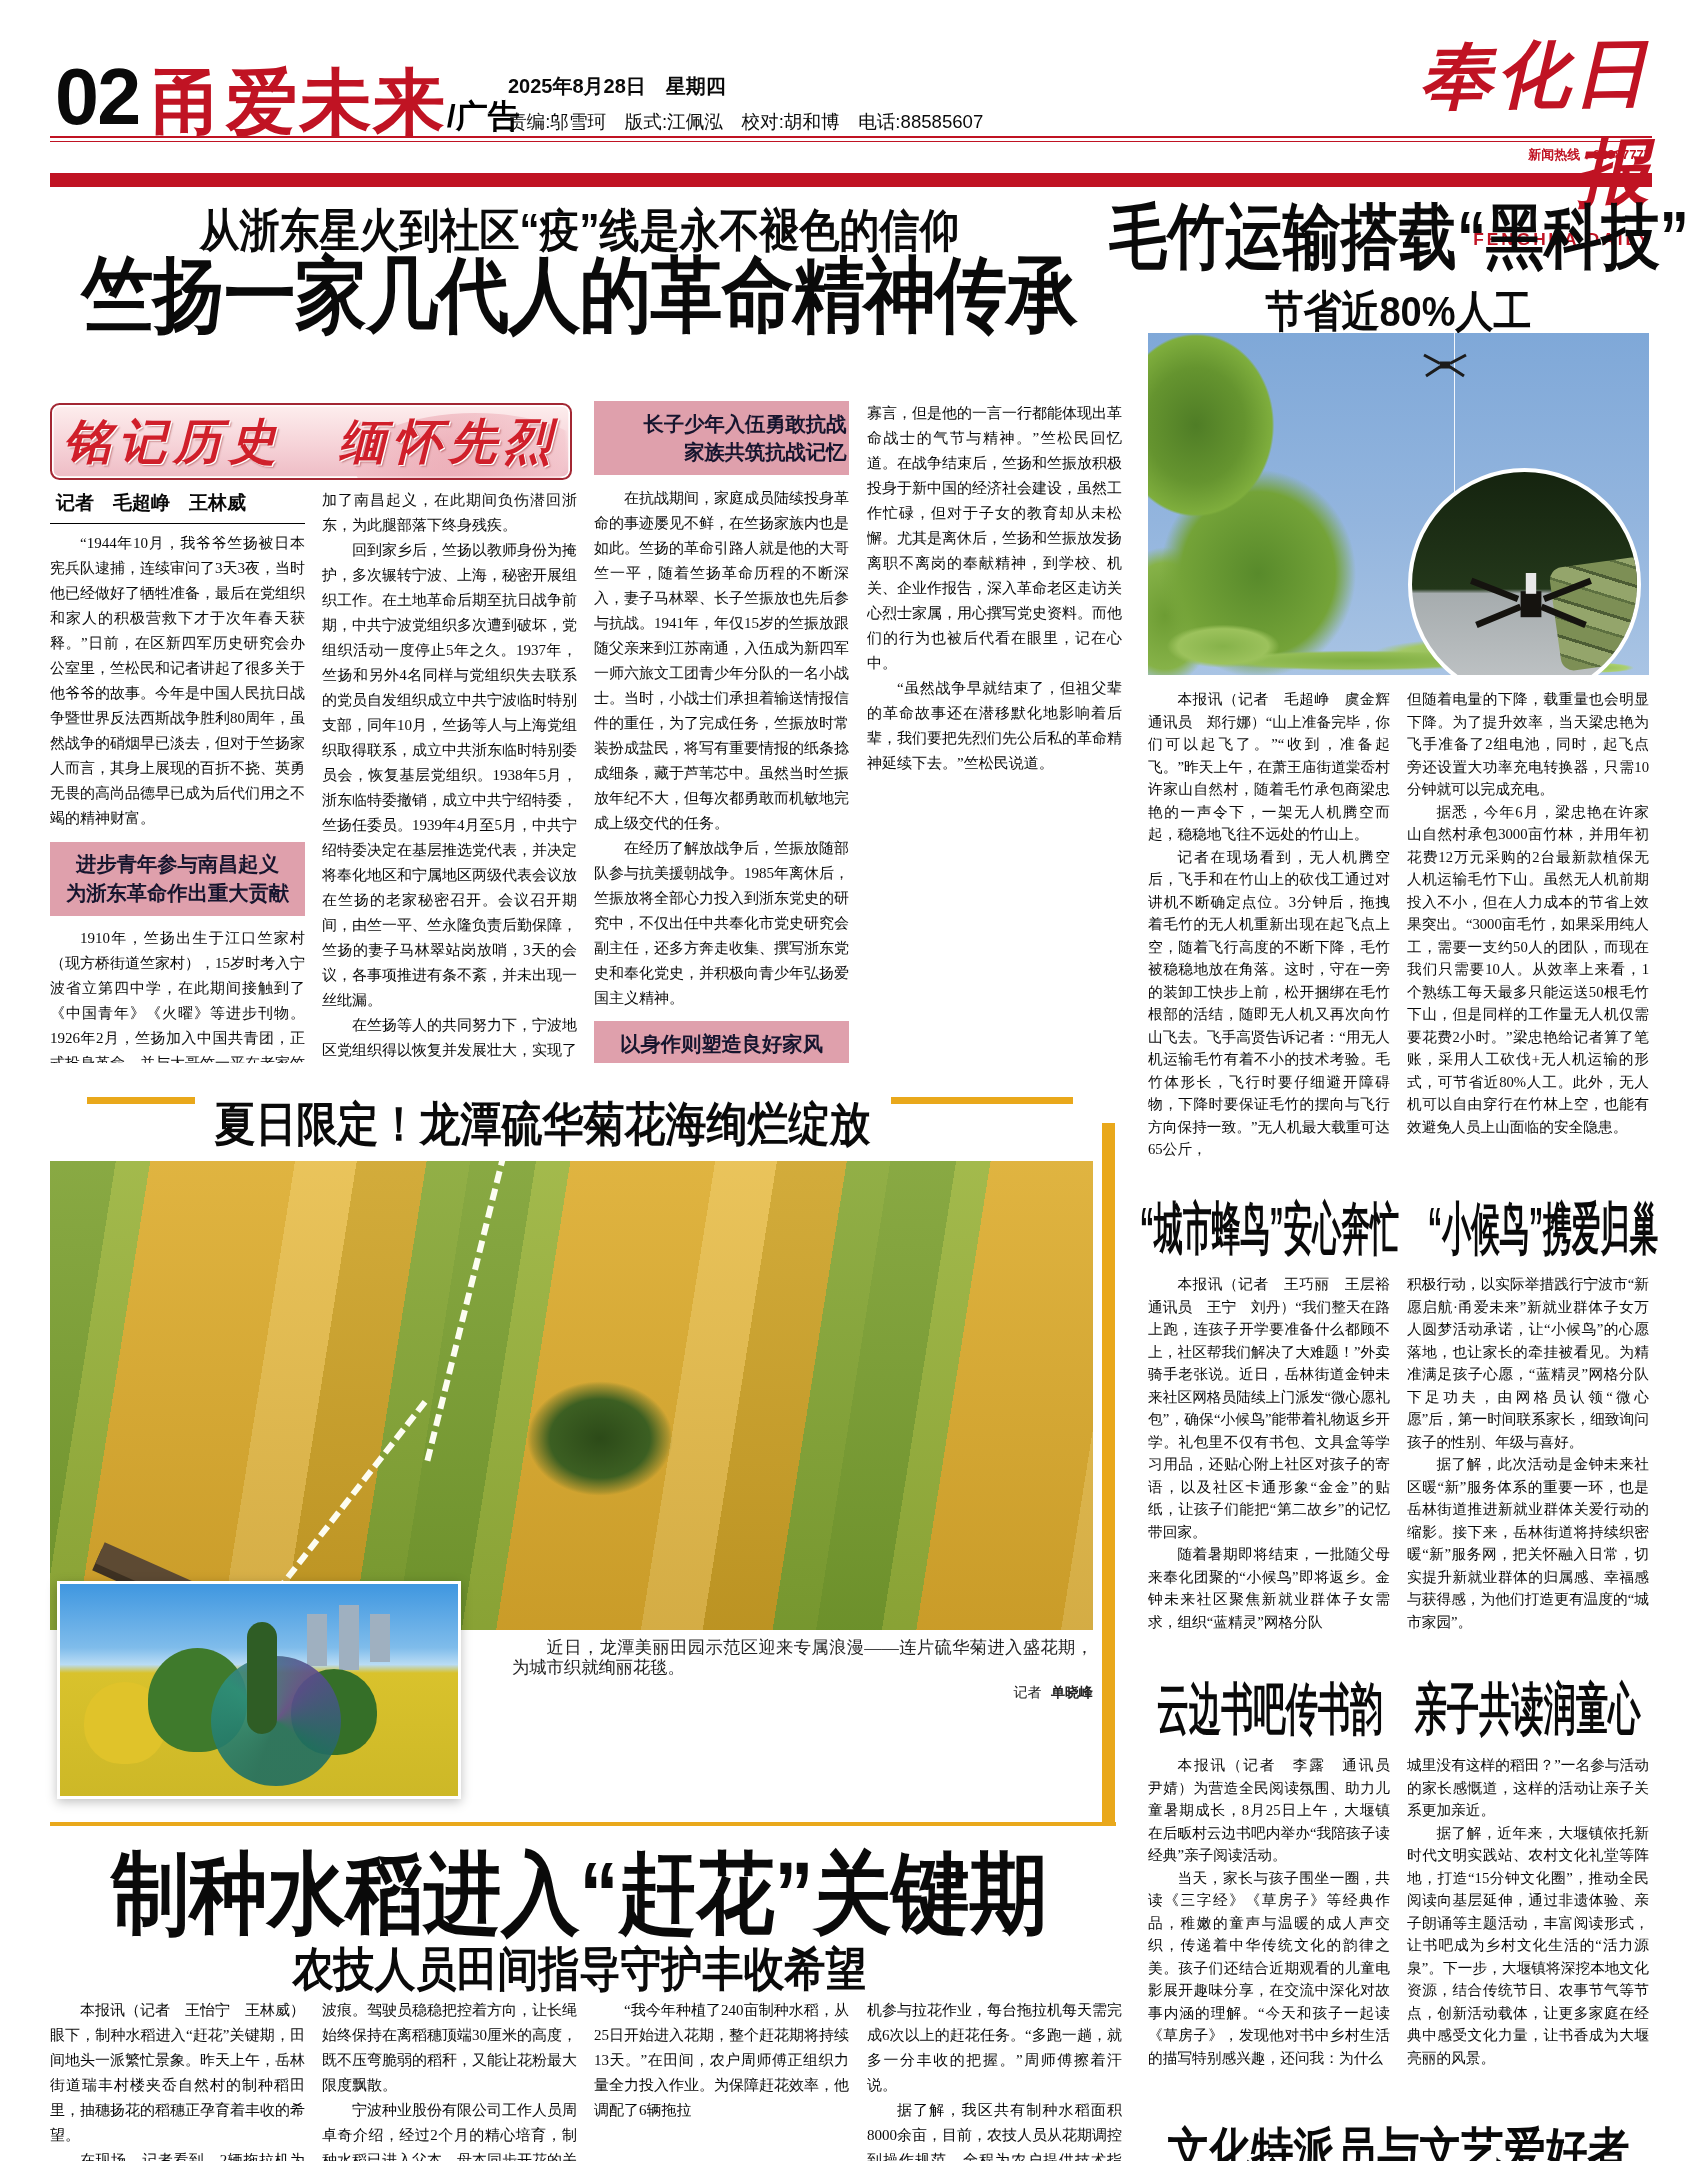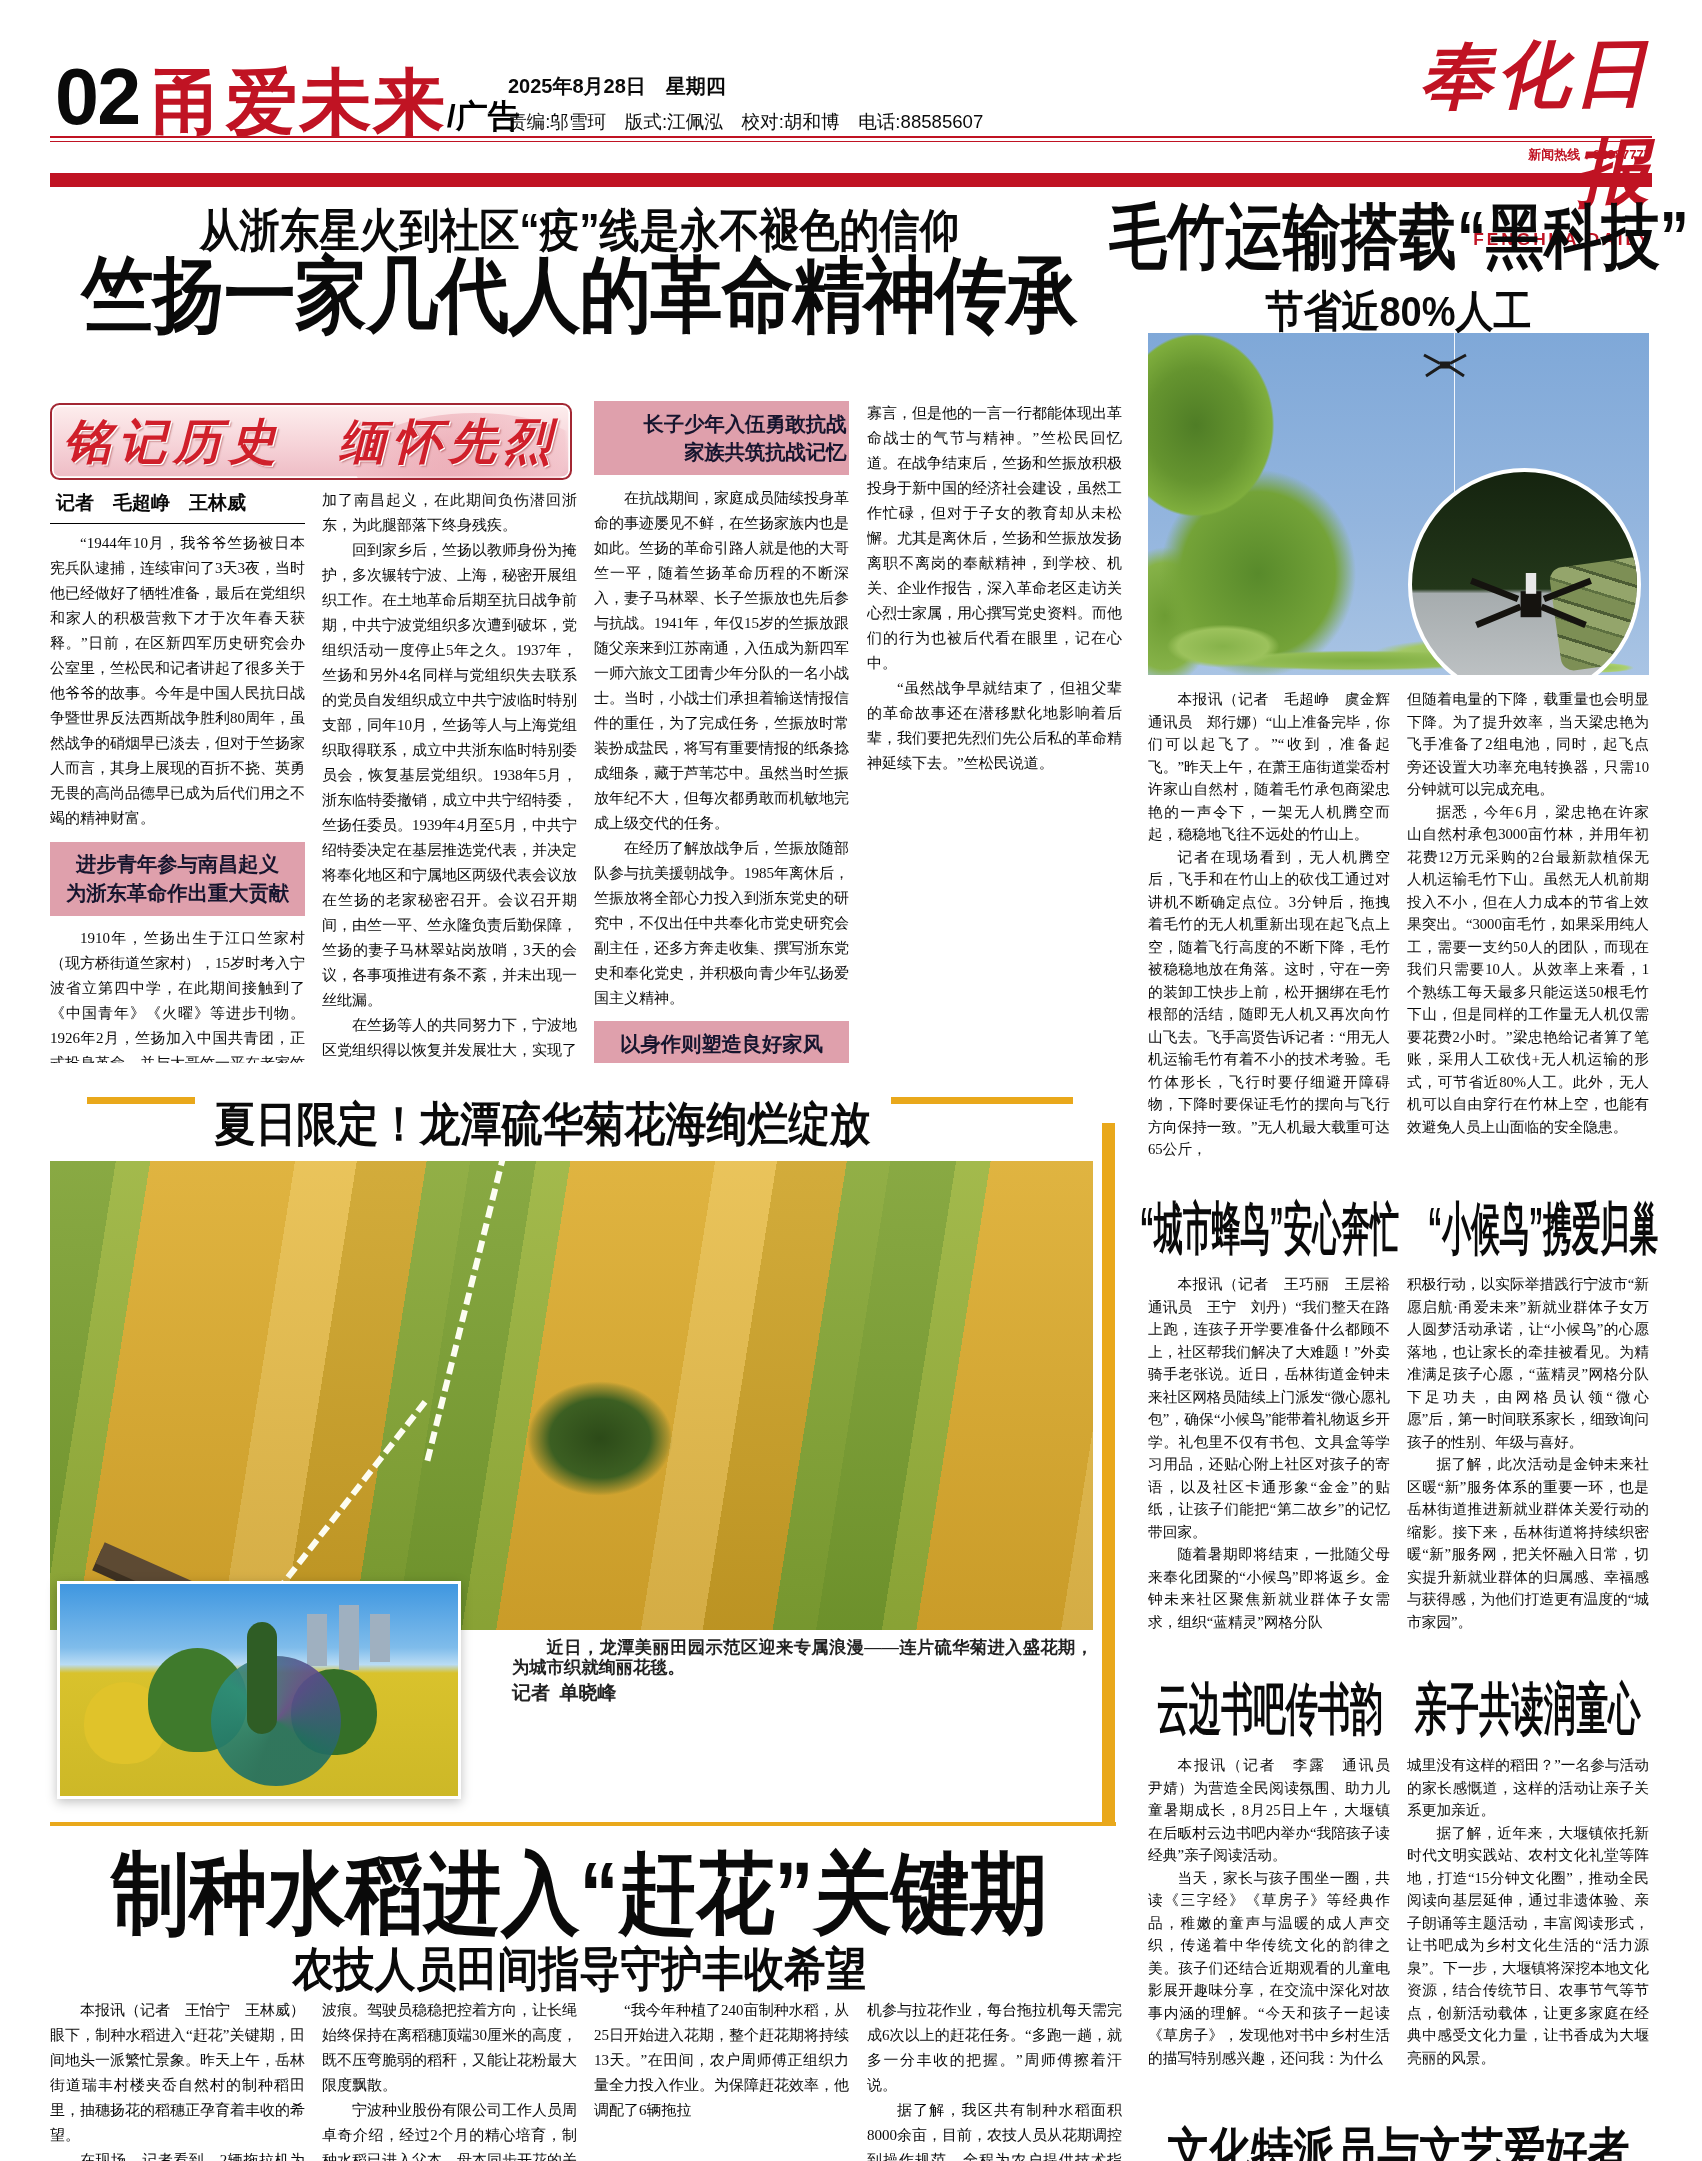--- a/index.html
+++ b/index.html
@@ -88,23 +88,23 @@
         background:radial-gradient(closest-side,#2c4a18 0%,#3c5f22 55%,rgba(60,95,34,.25) 75%,transparent 80%);}
   .fl-bridge{position:absolute;left:4%;bottom:6%;width:186px;height:23px;background:#5d4a33;transform:rotate(24deg);box-shadow:0 7.8px 0 #3e3122;}
   .fl-inset{left:57px;top:1581px;width:404px;height:218px;border:3.5px solid #fff;box-sizing:border-box;
         overflow:hidden;background:linear-gradient(180deg,#3f97e0 0%,#7fbceb 30%,#b9dcf5 38%,#d9c22c 42%,#cdb827 100%);
         box-shadow:0 2.6px 10.4px rgba(0,0,0,.25);}
   .fl-inset .bld{position:absolute;top:14%;width:20px;background:#9fb0c0;}
   .fl-inset .shrub{position:absolute;border-radius:50% 50% 46% 46%;}
   .fl-inset .tailfan{position:absolute;left:38%;top:34%;width:130px;height:130px;border-radius:50%;
         background:conic-gradient(from 200deg,#1f6e62,#2d8f7d 30%,#5a4b8f 55%,#1f6e62 80%);opacity:.9;}
   .fl-inset .body{position:absolute;left:47%;top:18%;width:30px;height:112px;border-radius:17.3px;background:#2f5d25;}
-  .fl-cap{left:512px;top:1638px;width:581px;font-size:17.3px;line-height:20.3px;color:#222;font-weight:bold;}
+  .fl-cap{left:512px;top:1638px;width:581px;font-size:17.3px;line-height:20.3px;color:#222;}
   .fl-cap p{margin:0 0 4.3px 0;text-indent:2em;text-align:justify;}
-  .fl-byline{font-size:19px;}
+  .fl-byline{text-align:right;font-size:14px;}
   .fl-byline b{margin-left:9.5px;}
   .fl-rule{left:50px;top:1822px;width:1066px;height:3.9px;background:#e9a81b;}
   
   .rc-head{left:50px;top:1851px;width:1059px;font-size:78px;}
   .rc-sub{left:50px;top:1942px;width:1059px;font-size:41px;font-weight:600;}
 </style>
 </head>
 <body>
 
 <div>

